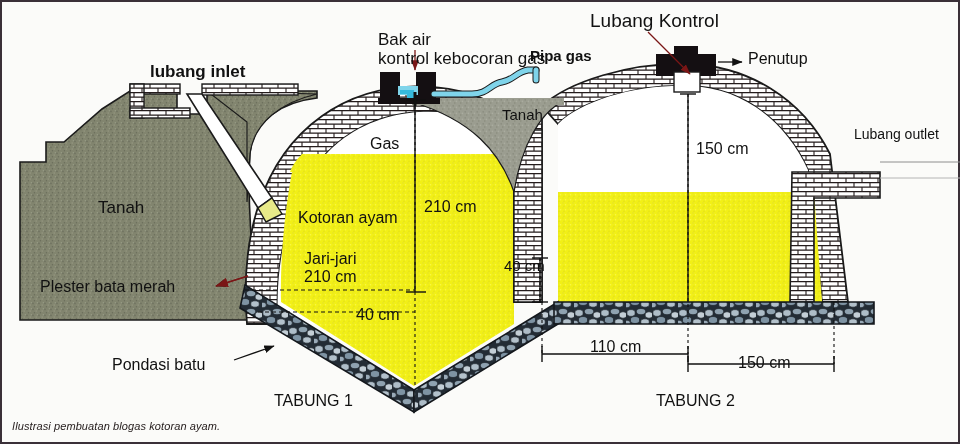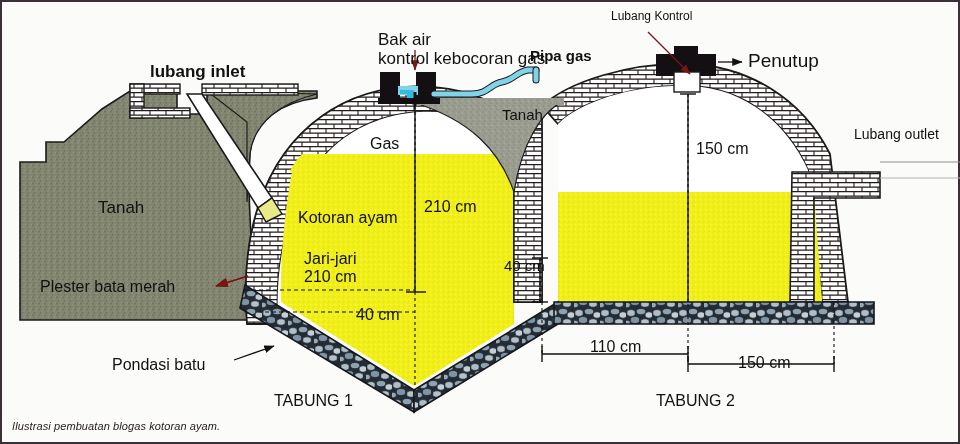--- a/index.html
+++ b/index.html
@@ -224,23 +224,23 @@
     </g>
   </svg>
 
   <div class="lbl" style="left:148px;top:60px;font-size:17px;font-weight:bold;">lubang inlet</div>
 
   <div class="lbl" style="left:376px;top:20px;font-size:17px;margin-top:8px;">Bak air
 kontrol kebocoran gas</div>
 
   <div class="lbl" style="left:528px;top:46px;font-size:15px;font-weight:bold;">Pipa gas</div>
 
-  <div class="lbl" style="left:609px;top:8px;font-size:12px;">Lubang Kontrol</div>
-
-  <div class="lbl" style="left:746px;top:48px;font-size:19px;">Penutup</div>
+  <div class="lbl" style="left:588px;top:8px;font-size:19px;">Lubang Kontrol</div>
+
+  <div class="lbl" style="left:746px;top:48px;font-size:16px;">Penutup</div>
 
   <div class="lbl" style="left:818px;top:125px;font-size:14px;margin-left:34px;">Lubang outlet</div>
 
   <div class="lbl" style="left:96px;top:196px;font-size:17px;">Tanah</div>
 
   <div class="lbl" style="left:500px;top:105px;font-size:15px;">Tanah</div>
 
   <div class="lbl" style="left:368px;top:133px;font-size:16px;">Gas</div>
 
   <div class="lbl" style="left:296px;top:196px;font-size:16px;margin-top:11px;">Kotoran ayam</div>

